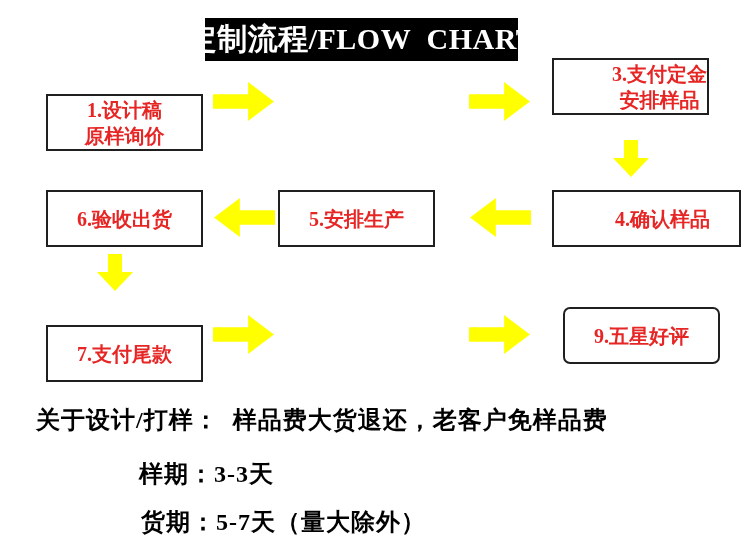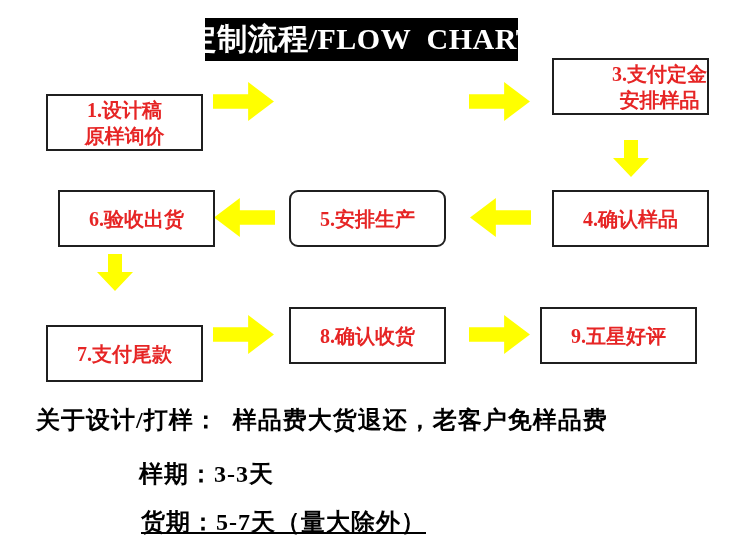--- a/index.html
+++ b/index.html
@@ -38,26 +38,26 @@
   .step-label {
     color: var(--step-text, #e62525);
     font-size: 20px;
     font-weight: 600;
     line-height: 26px;
     white-space: pre-line;
   }
   .b1 { left: 46px;  top: 58px; margin-top: 36px; }
   .b2 { left: 289px; top: 74px; }
   .b3 { left: 552px; top: 58px; justify-content: flex-end; }
-  .b4 { left: 552px; top: 190px; }
-  .b5 { left: 289px; top: 190px; border-radius: 9px; }
-  .b6 { left: 58px;  top: 190px; }
+  .b4 { left: 552px; top: 190px; padding-left: 32px; }
+  .b5 { left: 278px; top: 190px; }
+  .b6 { left: 46px;  top: 190px; }
   .b7 { left: 46px;  top: 307px; margin-top: 18px; }
   .b8 { left: 289px; top: 307px; }
-  .b9 { left: 540px; top: 307px; }
+  .b9 { left: 563px; top: 307px; border-radius: 7px; }
   
   .arrow { position: absolute; color: var(--arrow, #ffff00); }
   .arrow svg { display: block; width: 100%; height: 100%; }
   .a12 { left: 213px; top: 81px;  width: 62px; height: 41px; }
   .a23 { left: 469px; top: 81px;  width: 62px; height: 41px; }
   .a34 { left: 612px; top: 140px; width: 38px; height: 38px; }
   .a45 { left: 469px; top: 197px; width: 62px; height: 41px; }
   .a56 { left: 213px; top: 197px; width: 62px; height: 41px; }
   .a67 { left: 96px;  top: 254px; width: 38px; height: 38px; }
   .a78 { left: 213px; top: 314px; width: 62px; height: 41px; }
@@ -66,21 +66,21 @@
   .note {
     position: absolute;
     color: var(--note-text, #000000);
     font-weight: bold;
     font-size: 24px;
     white-space: pre;
     letter-spacing: 1px;
   }
   .note1 { left: 36px;  top: 404px; }
   .note2 { left: 139px; top: 458px; }
-  .note3 { left: 141px; top: 506px; text-decoration: underline; }
+  .note3 { left: 141px; top: 506px; }
 </style>
 </head>
 <body>
 
 <div class="canvas">
 
   <div class="title-bar">定制流程/FLOW  CHART</div>
 
   <div class="step-box b1">
     <div class="step-label">1.设计稿
@@ -132,23 +132,20 @@
   </div>
 
   <div class="step-box b7">
     <div class="step-label">7.支付尾款</div>
   </div>
   <div class="arrow a78">
     <svg viewBox="0 0 60 40" preserveAspectRatio="none">
         <polygon points="0,13 34,13 34,1 59,20 34,39 34,27 0,27" fill="currentColor"></polygon>
       </svg>
   </div>
-  <div class="step-box b8">
-    <div class="step-label">8.确认收货</div>
-  </div>
   <div class="arrow a89">
     <svg viewBox="0 0 60 40" preserveAspectRatio="none">
         <polygon points="0,13 34,13 34,1 59,20 34,39 34,27 0,27" fill="currentColor"></polygon>
       </svg>
   </div>
   <div class="step-box b9">
     <div class="step-label">9.五星好评</div>
   </div>
 
   <div class="note note1">关于设计/打样：  样品费大货退还，老客户免样品费</div>

